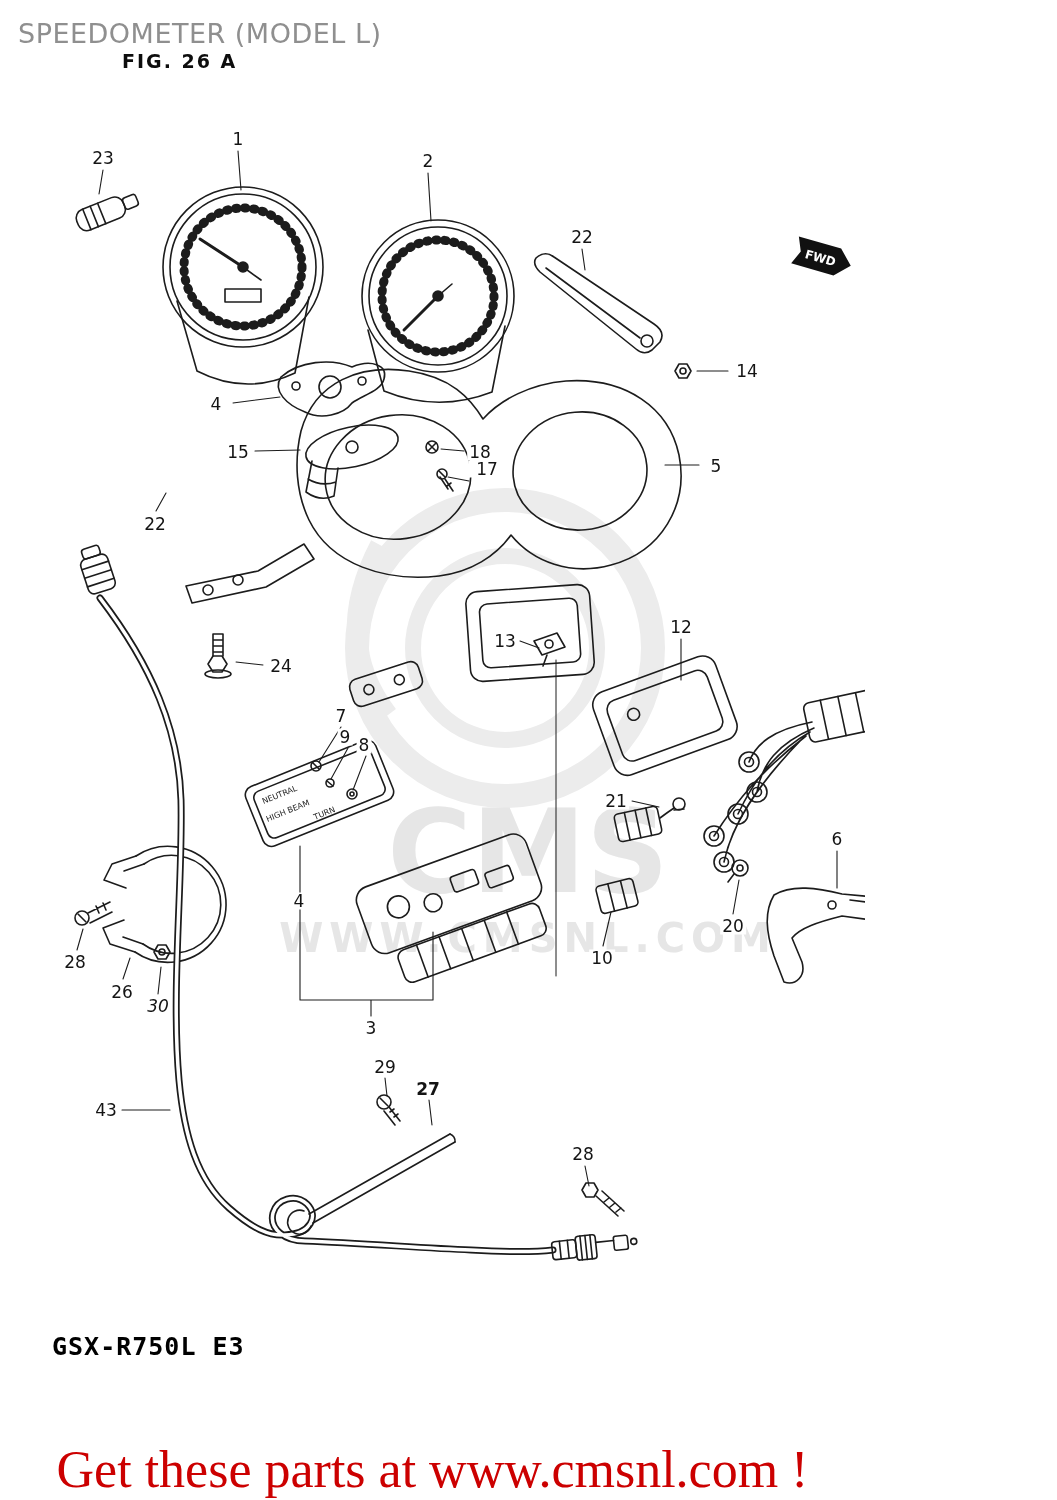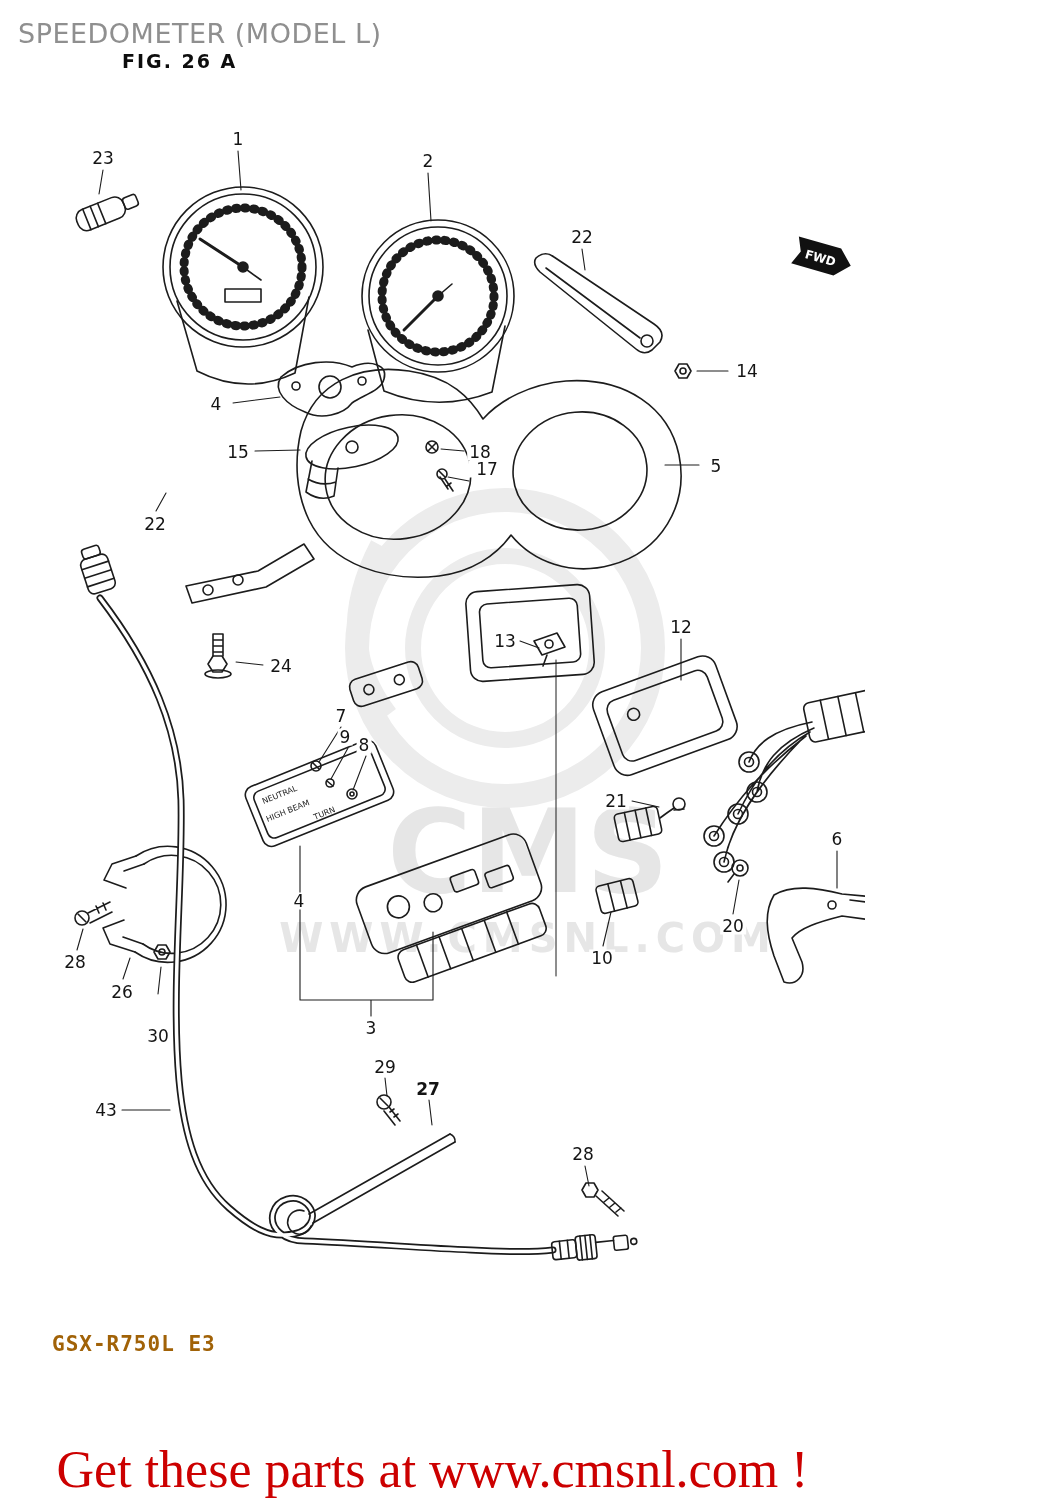--- a/index.html
+++ b/index.html
@@ -4,22 +4,22 @@
 <style>
   html,body{margin:0;padding:0;background:#ffffff;}
   .stage{position:relative;width:865px;height:1500px;background:#fff;overflow:hidden;
          font-family:"DejaVu Sans",sans-serif;color:#161616;}
   .page-title{position:absolute;left:18px;top:18px;font-size:27px;color:#8f8f8f;letter-spacing:.5px;}
   .fig-label{position:absolute;left:122px;top:50px;font-size:19px;font-weight:bold;color:#0d0d0d;letter-spacing:2px;}
   svg.diagram{position:absolute;left:0;top:0;}
   .labels-layer{position:absolute;left:0;top:0;width:1057px;height:1500px;pointer-events:none;}
   .part-label{position:absolute;transform:translate(-50%,-50%);font-size:17px;color:#141414;
               background:#fff;padding:0 2px;line-height:1;}
-  .model-code{position:absolute;left:52px;top:1332px;font-size:21px;font-weight:bold;
-              font-family:"DejaVu Sans Mono",monospace;color:#a16207;letter-spacing:1px;}
+  .model-code{position:absolute;left:52px;top:1332px;font-size:25px;font-weight:bold;
+              font-family:"DejaVu Sans Mono",monospace;color:#000000;letter-spacing:1px;}
   .footer{position:absolute;left:0;right:0;top:1440px;text-align:center;
           font-family:"Liberation Serif",serif;font-size:52px;color:#cc0000;cursor:pointer;}
 </style>
 </head>
 <body>
 
 <div class="stage">
 
   <div class="page-title">SPEEDOMETER (MODEL L)</div>
   <div class="fig-label">FIG. 26 A</div>
@@ -296,21 +296,21 @@
       <div class="part-label" style="left: 341px; top: 716px;">7</div>
       <div class="part-label" style="left: 345px; top: 737px;">9</div>
       <div class="part-label" style="left: 364px; top: 745px;">8</div>
       <div class="part-label" style="left: 934px; top: 717px;">19</div>
       <div class="part-label" style="left: 616px; top: 801px;">21</div>
       <div class="part-label" style="left: 923px; top: 803px;">11</div>
       <div class="part-label" style="left: 837px; top: 839px;">6</div>
       <div class="part-label" style="left: 299px; top: 901px;">4</div>
       <div class="part-label" style="left: 75px; top: 962px;">28</div>
       <div class="part-label" style="left: 122px; top: 992px;">26</div>
-      <div class="part-label" style="left: 158px; top: 1036px;">30</div>
+      <div class="part-label" style="left: 158px; top: 1006px; font-style: italic;">30</div>
       <div class="part-label" style="left: 733px; top: 926px;">20</div>
       <div class="part-label" style="left: 602px; top: 958px;">10</div>
       <div class="part-label" style="left: 371px; top: 1028px;">3</div>
       <div class="part-label" style="left: 385px; top: 1067px;">29</div>
       <div class="part-label" style="left: 428px; top: 1089px; font-weight: bold;">27</div>
       <div class="part-label" style="left: 106px; top: 1110px;">43</div>
       <div class="part-label" style="left: 583px; top: 1154px;">28</div>
     </div>
 
   <div class="model-code">GSX-R750L E3</div>

